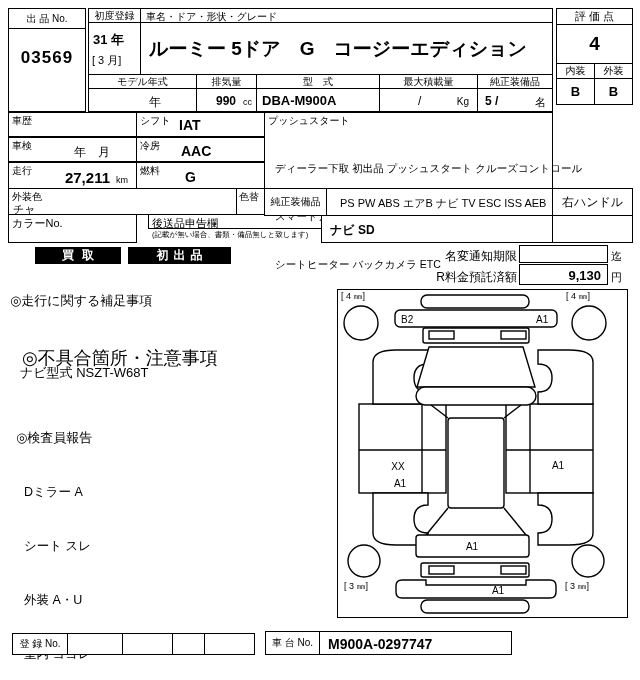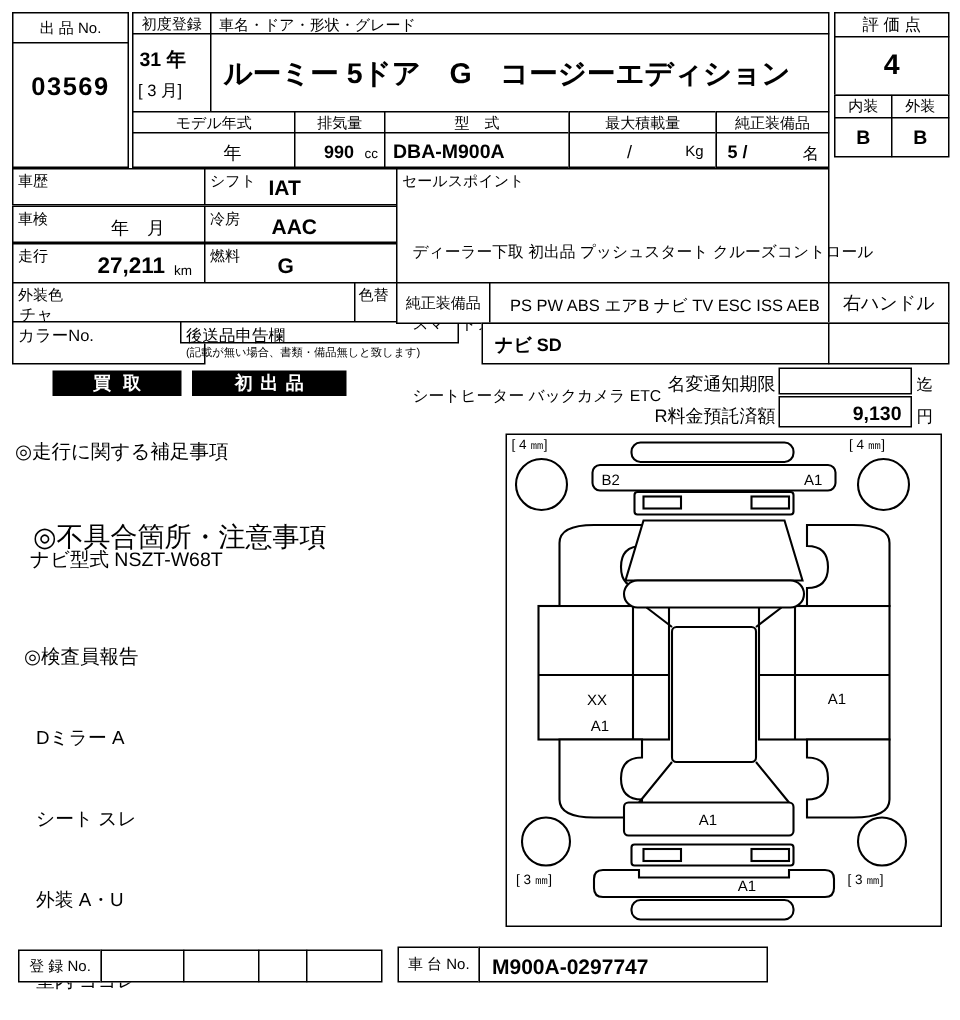--- a/index.html
+++ b/index.html
@@ -96,27 +96,27 @@
   <div class="box" style="left:8px;top:188px;width:229px;height:27px;">
     <span class="tag">外装色</span>
     <span class="nb" style="left:4px;top:13px;font-size:11px;">チャ</span>
   </div>
   <div class="box" style="left:236px;top:188px;width:29px;height:27px;">
     <span class="tag" style="left:2px;">色替</span>
   </div>
   <div class="box" style="left:8px;top:214px;width:129px;height:29px;">
     <span class="tag" style="font-size:11px;">カラーNo.</span>
   </div>
-  <div class="box" style="left:120px;top:214px;width:186px;height:15px;text-decoration:underline;">
+  <div class="box" style="left:148px;top:214px;width:186px;height:15px;text-decoration:underline;">
     <span class="tag" style="font-size:11px;">後送品申告欄</span>
     <span class="nb" style="left:3px;top:15px;font-size:7.5px;white-space:nowrap;">(記載が無い場合、書類・備品無しと致します)</span>
   </div>
 
   <div class="box" style="left:264px;top:112px;width:289px;height:77px;">
-    <span class="tag">セールスポイント</span>
+    <span class="tag">プッシュスタート</span>
     <div class="nb pre" style="left:10px;top:15px;font-size:10.5px;line-height:16px;">
       <div>ディーラー下取 初出品 プッシュスタート クルーズコントロール</div>
       <div>スマートアシスト TRC&amp;VSC アイドリングストップ</div>
       <div>シートヒーター バックカメラ ETC</div>
     </div>
   </div>
 
   <div class="box c" style="left:264px;top:188px;width:63px;height:28px;font-size:10px;">純正装備品</div>
   <div class="box" style="left:326px;top:188px;width:227px;height:28px;">
     <span class="nb pre" style="left:13px;top:7px;font-size:11px;">PS PW ABS エアB ナビ TV ESC ISS AEB</span>

